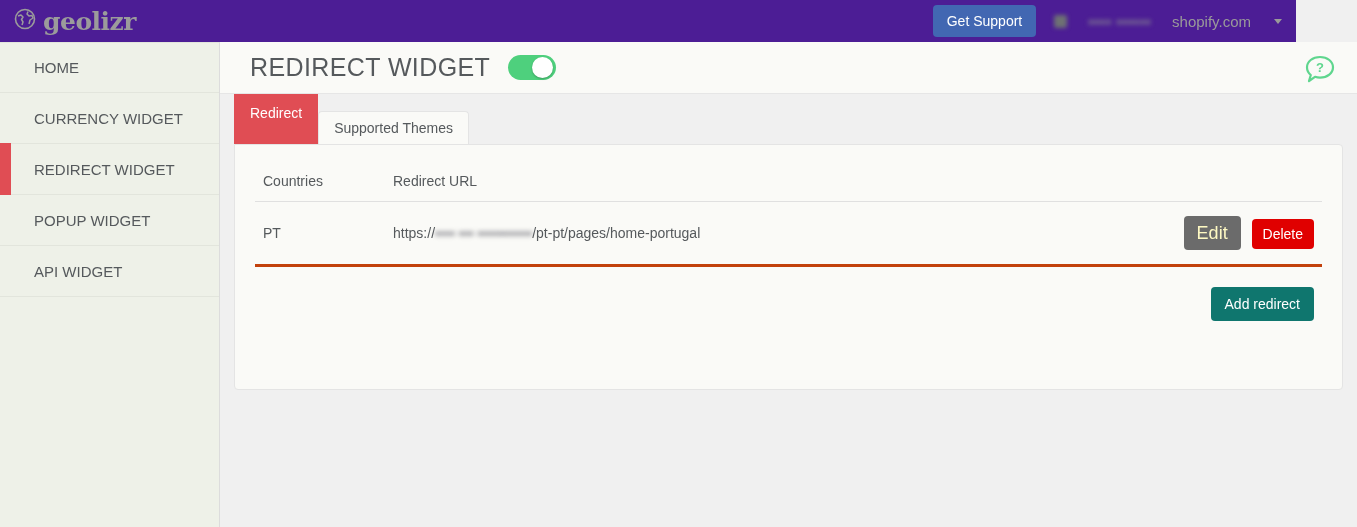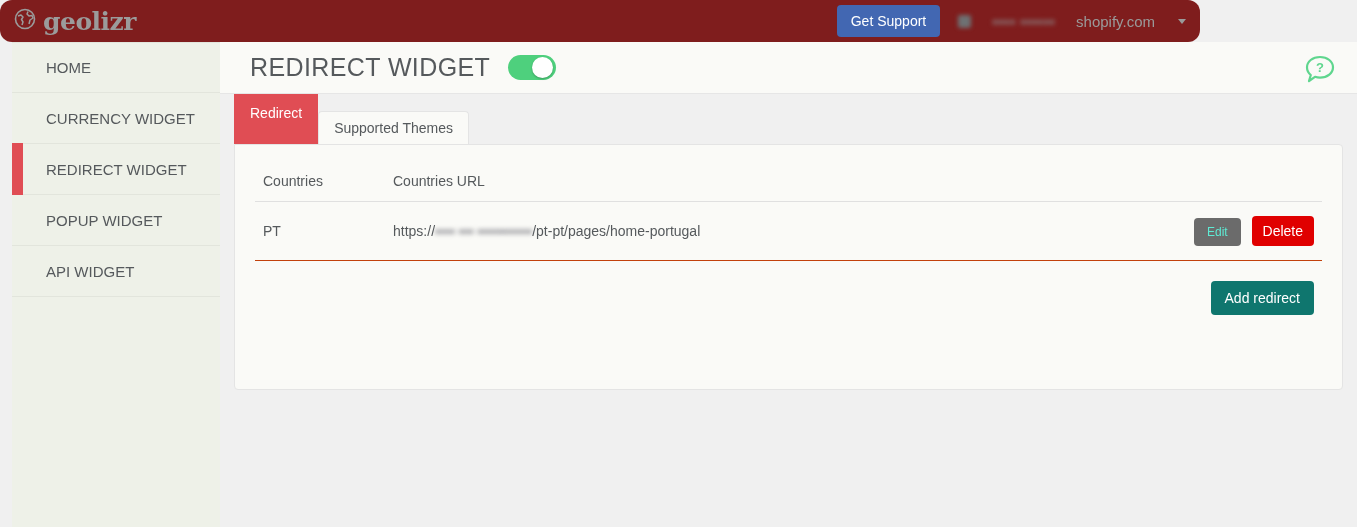--- a/index.html
+++ b/index.html
@@ -8,26 +8,25 @@
     height: 527px;
     overflow: hidden;
     font-family: "Liberation Sans", sans-serif;
     background: #f0f0f0;
   }
 
   
   .navbar {
     position: absolute;
     top: 0; left: 0;
-    width: 1200px;
+    width: 1296px;
     height: 42px;
-    background: #7f1d1d;
-    display: flex;
-    align-items: center;
-    border-radius: 12px;
+    background: #4c1d95;
+    display: flex;
+    align-items: center;
   }
   .brand {
     display: flex;
     align-items: center;
     gap: 7px;
     margin-left: 14px;
     color: #9b9b9b;
     font-size: 25px;
     font-weight: bold;
     font-family: "DejaVu Serif", serif;
@@ -80,21 +79,21 @@
     width: 0; height: 0;
     border-left: 4px solid transparent;
     border-right: 4px solid transparent;
     border-top: 5px solid #9a9a9a;
     margin-left: 2px;
   }
 
   
   .sidebar {
     position: absolute;
-    top: 42px; left: 12px;
+    top: 42px; left: 0;
     width: 220px;
     height: 485px;
     background: #eef1e8;
     border-right: 1px solid #dcdcdc;
   }
   .nav-item {
     position: relative;
     height: 51px;
     display: flex;
     align-items: center;
@@ -217,39 +216,39 @@
     font-size: 14px;
     font-weight: normal;
     color: #55595c;
     padding: 8px 8px 12px 8px;
     border-bottom: 1px solid #e0e0e0;
   }
   table.redirect-table td {
     font-size: 14px;
     color: #55595c;
     padding: 14px 8px;
-    border-bottom: 1px solid #c2410c;
+    border-bottom: 3px solid #c2410c;
     vertical-align: middle;
   }
   th.col-country, td.col-country { width: 130px; }
   th.col-url, td.col-url { width: auto; }
   td.col-actions { width: 170px; text-align: right; white-space: nowrap; }
 
   .url-redacted {
     filter: blur(2.4px);
     color: #6b6b74;
     user-select: none;
   }
 
   .btn-edit {
     background: #6b6b6b;
-    color: #5eead4;
+    color: #fef9c3;
     border: none;
     border-radius: 4px;
-    font-size: 12px;
+    font-size: 18px;
     padding: 8px 13px;
     cursor: pointer;
     font-family: "Liberation Sans", sans-serif;
     line-height: 1;
   }
   .btn-delete {
     background: #e00000;
     color: #ffffff;
     border: none;
     border-radius: 4px;
@@ -338,21 +337,21 @@
   <div class="tabs">
     <div class="tab active">Redirect</div>
     <div class="tab inactive">Supported Themes</div>
   </div>
 
   <div class="card">
     <table class="redirect-table">
       <thead>
         <tr>
           <th class="col-country">Countries</th>
-          <th class="col-url">Countries URL</th>
+          <th class="col-url">Redirect URL</th>
           <th class="col-actions"></th>
         </tr>
       </thead>
       <tbody>
         <tr>
           <td class="col-country">PT</td>
           <td class="col-url">
             <span>https://</span><span class="url-redacted">▪▪▪▪ ▪▪▪ ▪▪▪▪▪▪▪▪▪▪▪</span><span>/pt-pt/pages/home-portugal</span>
           </td>
           <td class="col-actions">

